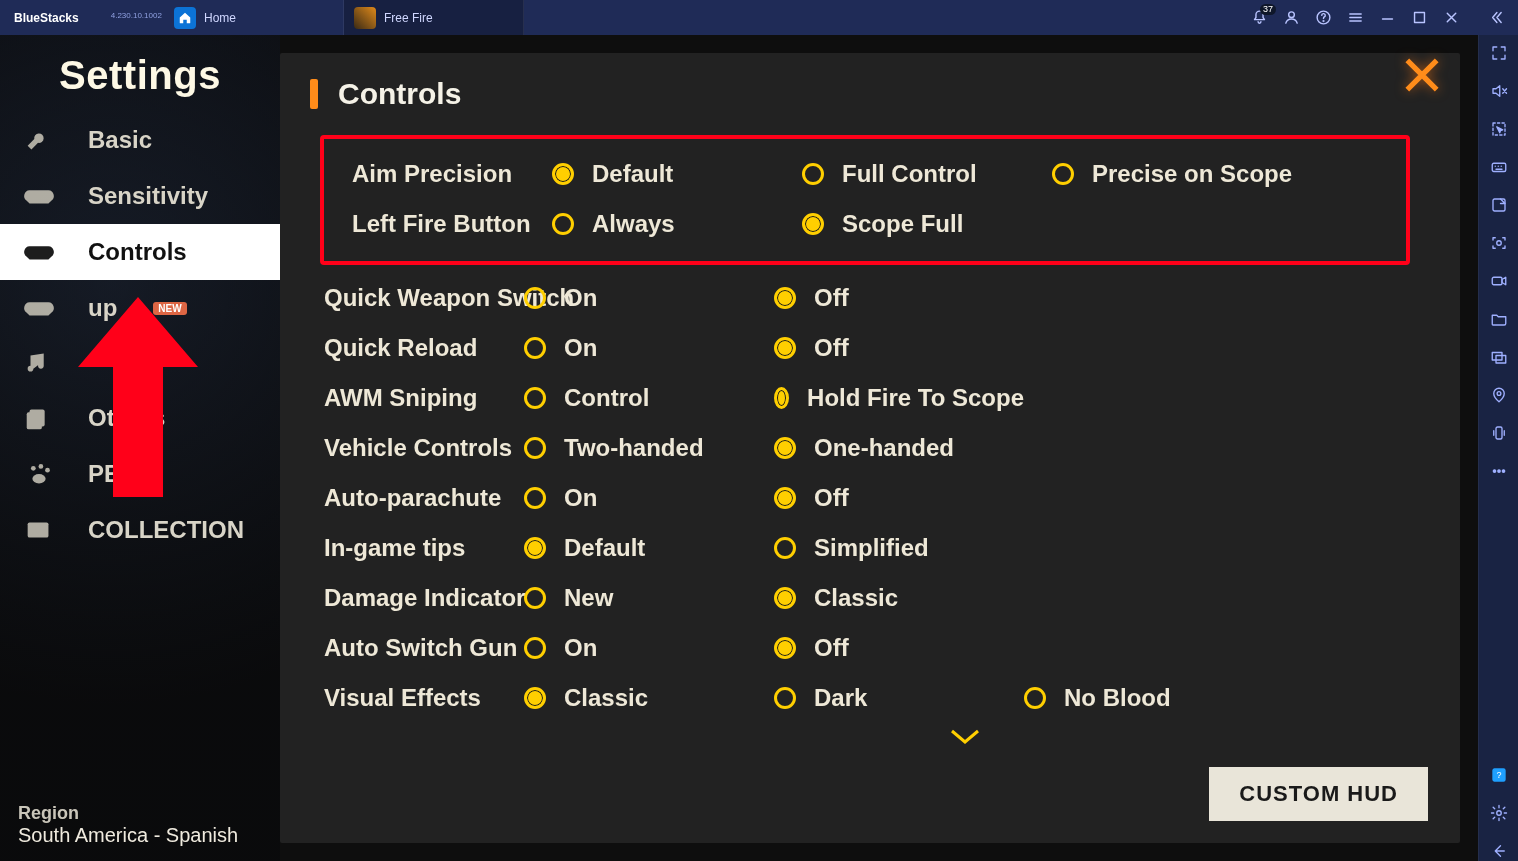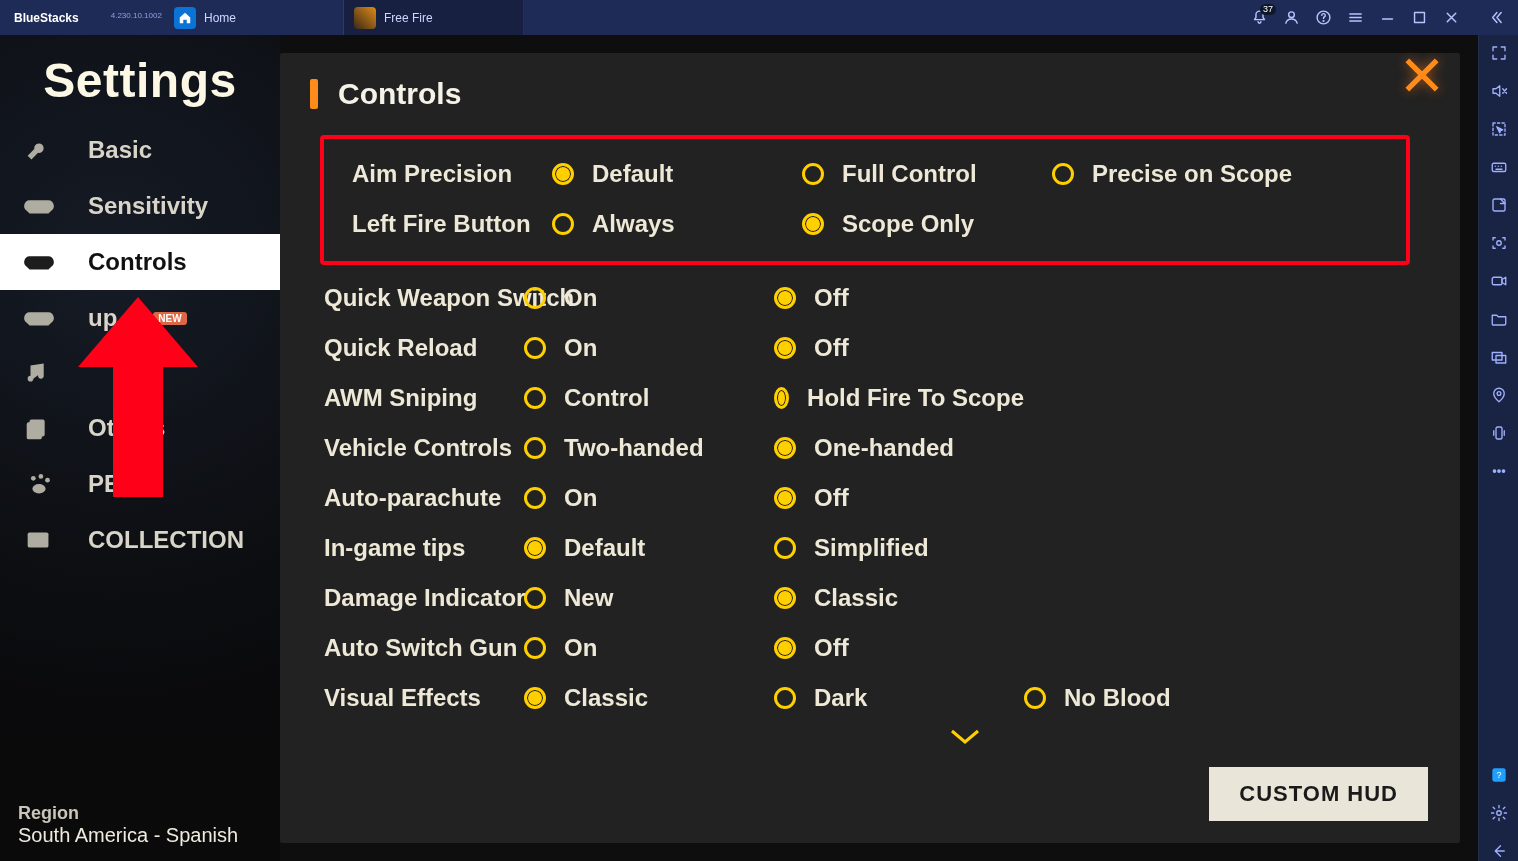--- a/index.html
+++ b/index.html
@@ -46,21 +46,21 @@
   .sb-ico.hl svg { stroke:#1fa0ff; fill:#1fa0ff; }
 
   
   .viewport { position:absolute; top:35px; left:0; right:40px; bottom:0; background:#0e0e0e; overflow:hidden; }
 
   
   .settings-nav { position:absolute; left:0; top:0; bottom:0; width:280px;
     background:linear-gradient(rgba(10,10,10,.6),rgba(10,10,10,.8)),
                radial-gradient(circle at 40% 30%, #2b3b5a 0, #0a0c12 70%);
     color:#cfcfcf; }
-  .settings-title { font-size:48px; font-weight:700; letter-spacing:.5px; color:#fdf8e5; padding:18px 0 14px; text-align:center;
+  .settings-title { font-size:40px; font-weight:700; letter-spacing:.5px; color:#fdf8e5; padding:18px 0 14px; text-align:center;
     font-stretch:condensed; }
 
   .nav-item { display:flex; align-items:center; gap:32px; padding:14px 22px; font-size:24px; font-weight:700;
     color:#d8d4c7; font-stretch:condensed; }
   .nav-item.active { background:#fff; color:#111; }
   .nav-ico { width:34px; height:26px; display:inline-flex; align-items:center; justify-content:center; opacity:.95; }
   .nav-ico svg { width:34px; height:26px; fill:#b8b5aa; }
   .nav-item.active .nav-ico svg { fill:#111; }
   .nav-new { font-size:10px; background:#d64; color:#fff; padding:1px 5px; border-radius:3px; margin-left:4px; vertical-align:middle; }
 
@@ -383,21 +383,21 @@
             </span>
           </div>
           <div class="option-row">
             <span class="lbl">Left Fire Button</span>
             <span class="rad">
               <span class="rbox"></span>
               <span class="rtxt">Always</span>
             </span>
             <span class="rad">
               <span class="rbox sel"></span>
-              <span class="rtxt">Scope Only</span>
+              <span class="rtxt">Scope Full</span>
             </span>
           </div>
         </div>
         <div class="option-row">
           <span class="lbl">Quick Weapon Switch</span>
           <span class="rad">
             <span class="rbox"></span>
             <span class="rtxt">On</span>
           </span>
           <span class="rad">

